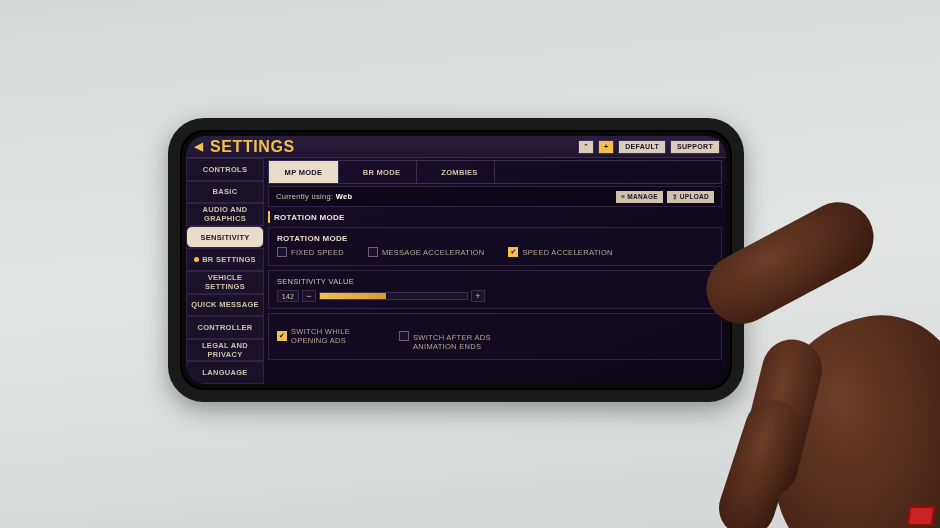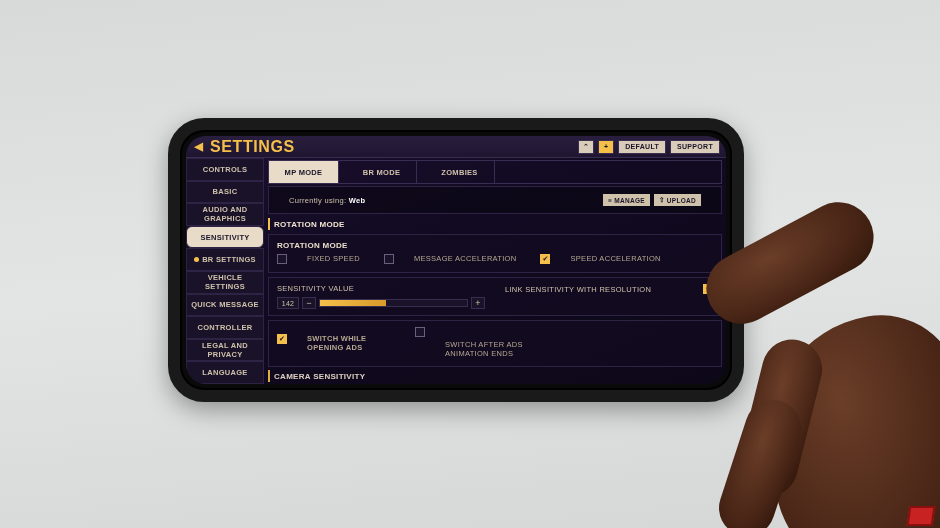--- a/index.html
+++ b/index.html
@@ -71,22 +71,22 @@
     display:flex; height: 24px; gap:8px; margin-bottom: 2px;
     border: 1px solid #3a2d52;
   }
   .tab {
     flex: 0 0 70px; display:flex; align-items:center; justify-content:center;
     font-size: 7.5px; font-weight:bold; color:#cfc2ab;
     border-right:1px solid #3a2d52;
   }
   .tab.active { background:#e8dcc8; color:#1b1428; }
   .row-current {
-    display:flex; align-items:center; height: 28px;
-    font-size: 7.5px; color:#cfc2ab; padding: 0 20px;
+    display:flex; align-items:center; height: 21px;
+    font-size: 7.5px; color:#cfc2ab; padding: 0 7px;
     border: 1px solid #2e2344; background: rgba(10,6,18,.6);
     margin-bottom: 4px;
   }
   .row-current .mini-btn {
     height: 12px; background:#cfc2ab; color:#1b1428; font-size:6.5px; font-weight:bold;
     padding:0 5px; display:flex; align-items:center; gap:2px;
     margin-left: 4px;
   }
   .section-hdr {
     font-size: 8px; font-weight:bold; color:#f0e4cf;
@@ -94,21 +94,21 @@
     margin: 2px 0 4px 0; display:flex; align-items:center; height:12px;
   }
   .panel-inner {
     background: rgba(20,12,34,.6);
     border: 1px solid #2e2344;
     padding: 6px 8px; margin-bottom: 4px;
   }
   .subhdr { font-size: 8px; color:#e8dcc8; font-weight:bold; margin-bottom:4px; }
   .opts { display:flex; gap: 24px; align-items:center; margin-bottom: 2px; flex-wrap:wrap; }
   .check {
-    display:flex; align-items:flex-start; gap:20px; font-size:7.5px; color:#b5a892;
+    display:flex; align-items:center; gap:4px; font-size:7.5px; color:#b5a892;
   }
   .check .box {
     width:10px; height:10px; border:1px solid #6a5d7e; background:#1a1228;
     display:flex; align-items:center; justify-content:center;
   }
   .check.on .box { background:#f5c04a; border-color:#f5c04a; }
   .check.on .box::after { content:"✔"; font-size:7px; color:#1b1428; }
   .twocol { display:flex; gap: 20px; }
   .col { flex:1; }
   .label-sm { font-size:7.5px; color:#cfc2ab; margin-bottom:4px; display:flex; align-items:center; gap:4px;}
@@ -230,42 +230,37 @@
             <div class="slider-row">
               <div class="valbox">142</div>
               <div class="step">−</div>
               <div class="slider-track">
                 <div class="slider-fill"></div>
               </div>
               <div class="step">+</div>
             </div>
           </div>
           <div class="col">
-            <div class="label-sm">
-              <span>LINK SENSITIVITY WITH RESOLUTION</span>
-              <span class="help">?</span>
-            </div>
           </div>
         </div>
       </div>
 
       <div class="panel-inner" style="margin-bottom:3px;">
         <div class="opts" style="gap:18px;">
           <div class="check on">
             <span class="box"></span>
-            <span style="max-width:90px;font-weight:bold;">SWITCH WHILE OPENING ADS</span>
+            <span style="max-width:90px;">SWITCH WHILE OPENING ADS</span>
           </div>
           <div class="check">
             <span class="box"></span>
             <span style="max-width:100px;margin-top:13px;">SWITCH AFTER ADS ANIMATION ENDS</span>
           </div>
         </div>
       </div>
 
-      <div class="section-hdr" style="opacity:.9; margin-bottom:0;">CAMERA SENSITIVITY</div>
     </div>
 
   </div>
 </div>
 
 <div class="hand">
   <div class="palm"></div>
   <div class="finger"></div>
   <div class="finger f2"></div>
   <div class="finger f3"></div>

